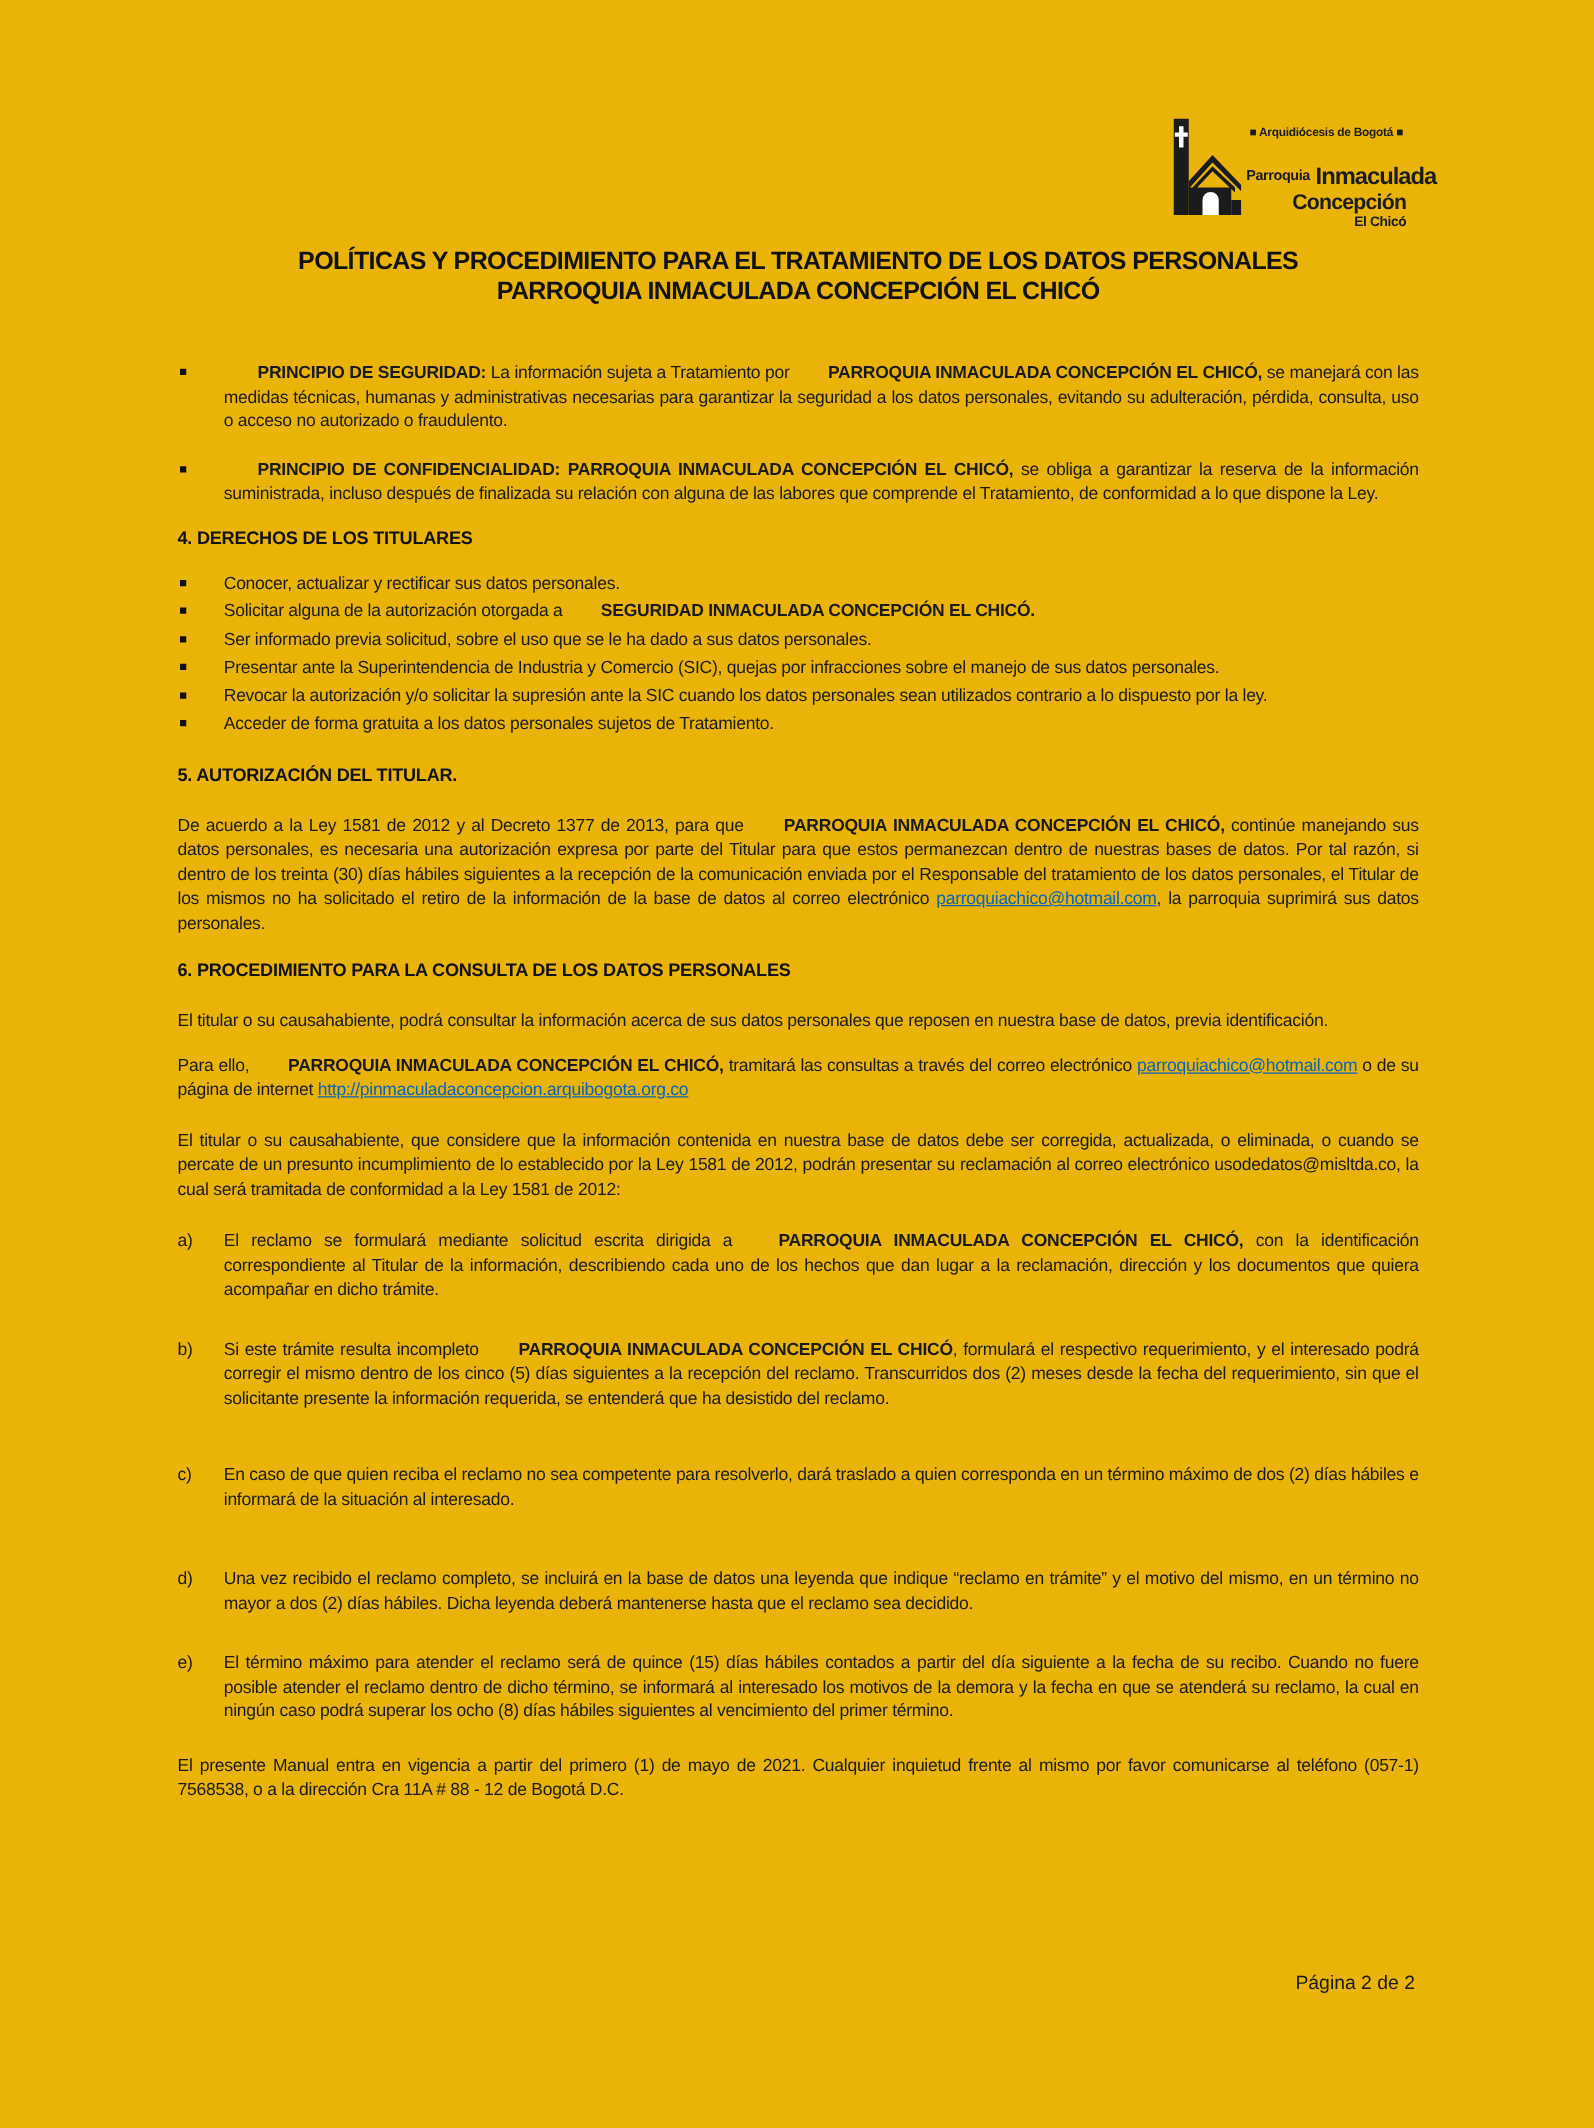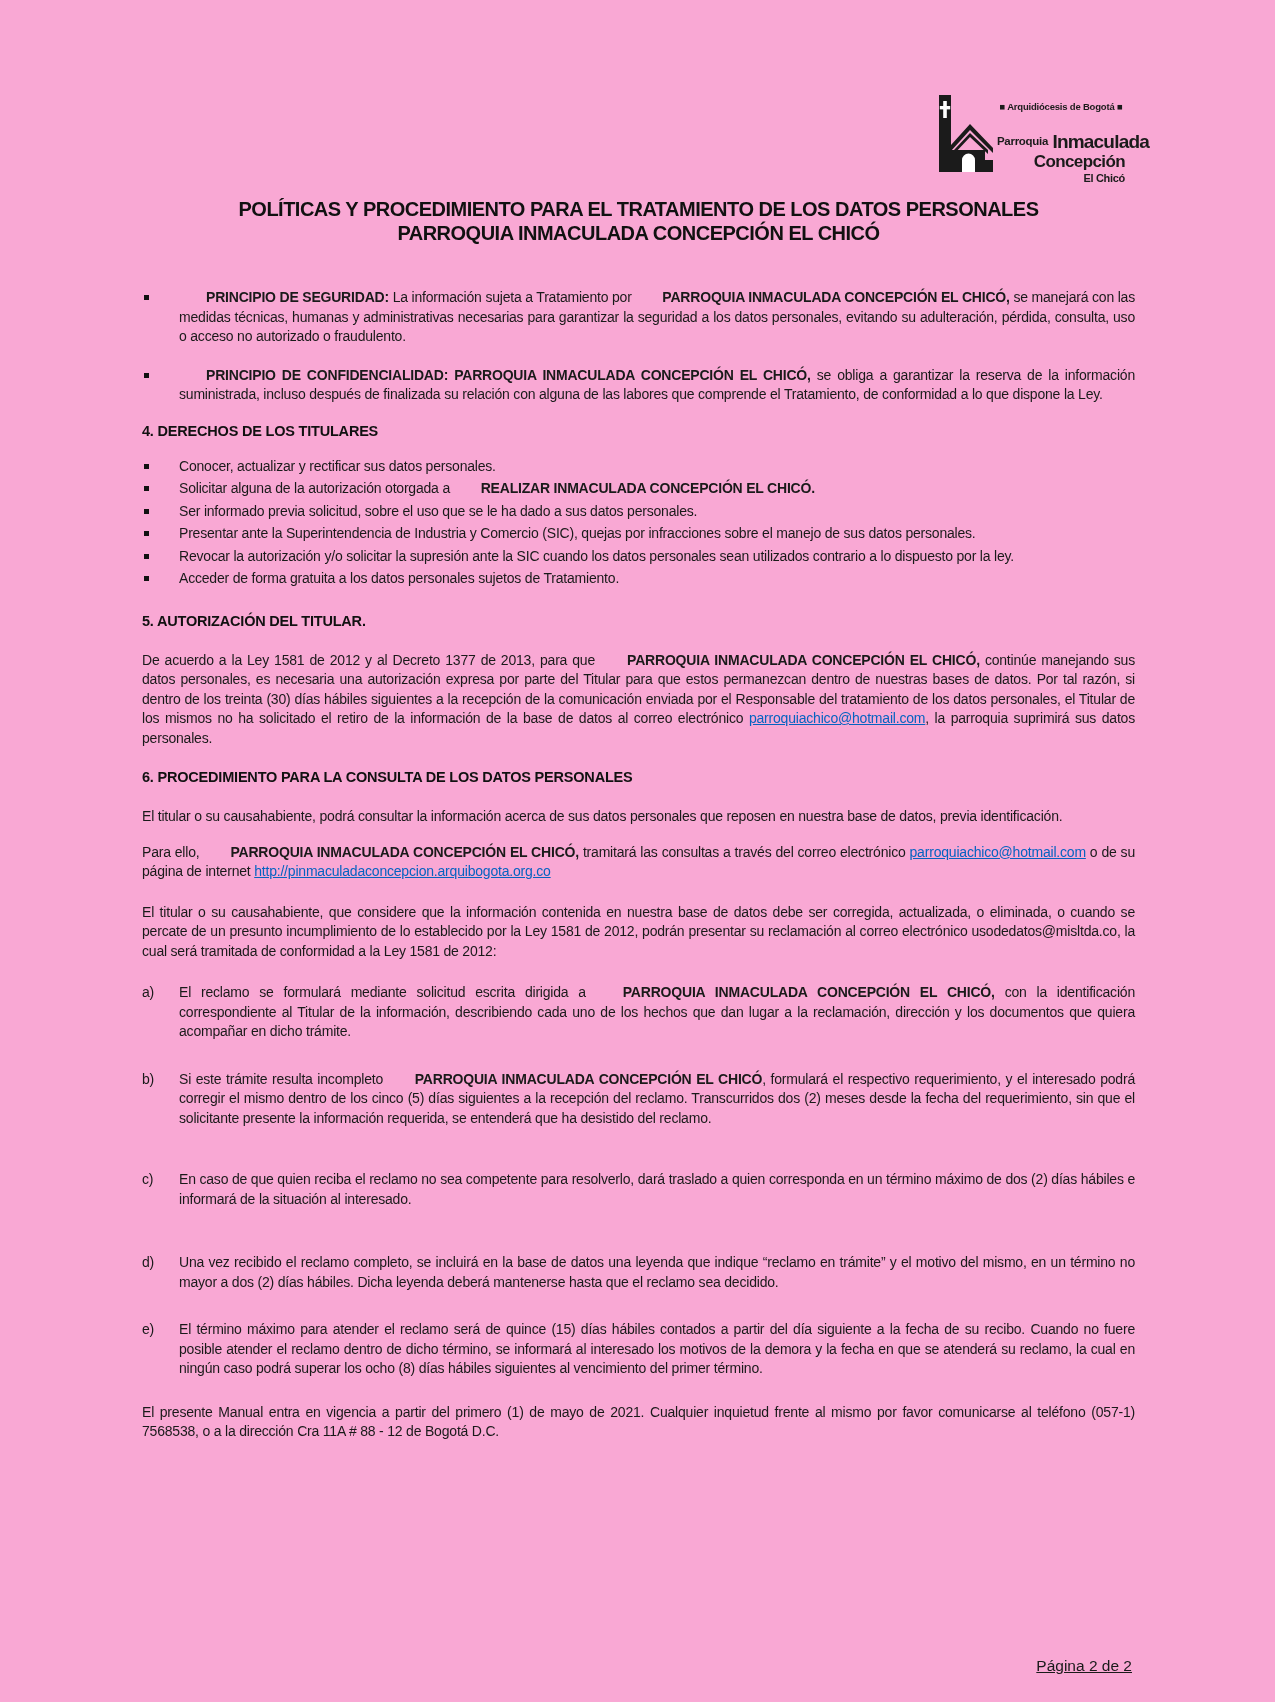--- a/index.html
+++ b/index.html
@@ -1,20 +1,20 @@
 <!DOCTYPE html>
 <html lang="es"><head>
 <meta charset="utf-8">
 <style>
   html, body { margin: 0; padding: 0; background: #ffffff; }
   .page {
     position: relative;
     width: 1275px;
     height: 1702px;
-    background: #f9a8d4;
+    background: #eab308;
     font-family: "Liberation Sans", sans-serif;
     color: #1a1a1a;
     overflow: hidden;
   }
   
   .logo {
     position: absolute;
     top: 92px;
     right: 150px;
     display: flex;
@@ -83,26 +83,25 @@
   .reclamos-p1 { margin-top: 21px; }
   .item-a { margin-top: 22px; }
   .item-b { margin-top: 28px; }
   .item-c { margin-top: 42px; }
   .item-d { margin-top: 44px; }
   .item-e { margin-top: 28px; }
   .closing-p { margin-top: 24px; }
   .doc-link { color: #0563C1; text-decoration: underline; }
   .footer {
     position: absolute;
-    top: 1656px;
+    top: 1577px;
     right: 143px;
     font-size: 15.5px;
     line-height: 20px;
     color: #1a1a1a;
-    text-decoration: underline;
   }
 </style>
 </head>
 <body>
 
 <div class="page">
 
   <div class="logo">
     <span>
       <svg width="56" height="80" viewBox="0 0 56 80" xmlns="http://www.w3.org/2000/svg" aria-hidden="true">
@@ -154,21 +153,21 @@
       <div class="bullet-row derechos-item">
         <div class="bullet-cell">
             <span class="bullet-square"></span>
           </div>
         <div class="bullet-body body-text"><span>Conocer, actualizar y rectificar sus datos personales.</span></div>
       </div>
       <div class="bullet-row derechos-item">
         <div class="bullet-cell">
             <span class="bullet-square"></span>
           </div>
-        <div class="bullet-body body-text"><span>Solicitar alguna de la autorización otorgada a </span><span class="b">REALIZAR INMACULADA CONCEPCIÓN EL CHICÓ.</span></div>
+        <div class="bullet-body body-text"><span>Solicitar alguna de la autorización otorgada a </span><span class="b">SEGURIDAD INMACULADA CONCEPCIÓN EL CHICÓ.</span></div>
       </div>
       <div class="bullet-row derechos-item">
         <div class="bullet-cell">
             <span class="bullet-square"></span>
           </div>
         <div class="bullet-body body-text"><span>Ser informado previa solicitud, sobre el uso que se le ha dado a sus datos personales.</span></div>
       </div>
       <div class="bullet-row derechos-item">
         <div class="bullet-cell">
             <span class="bullet-square"></span>

